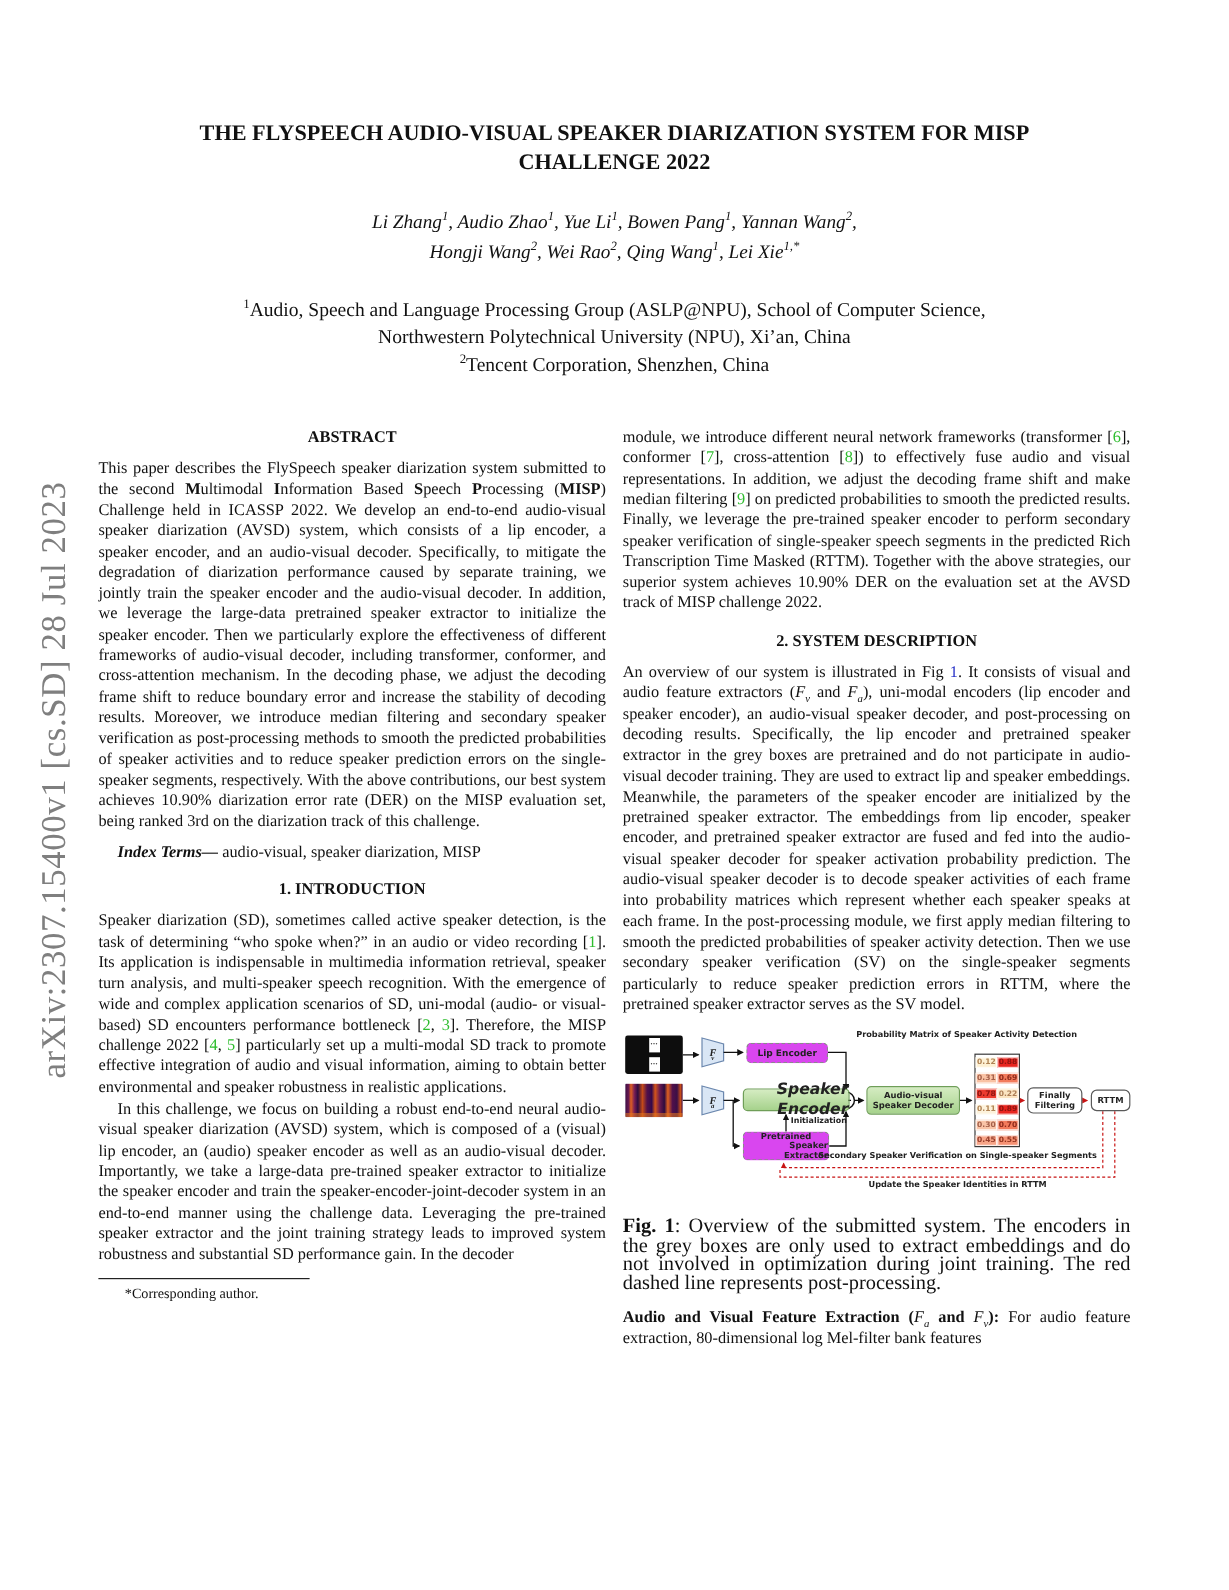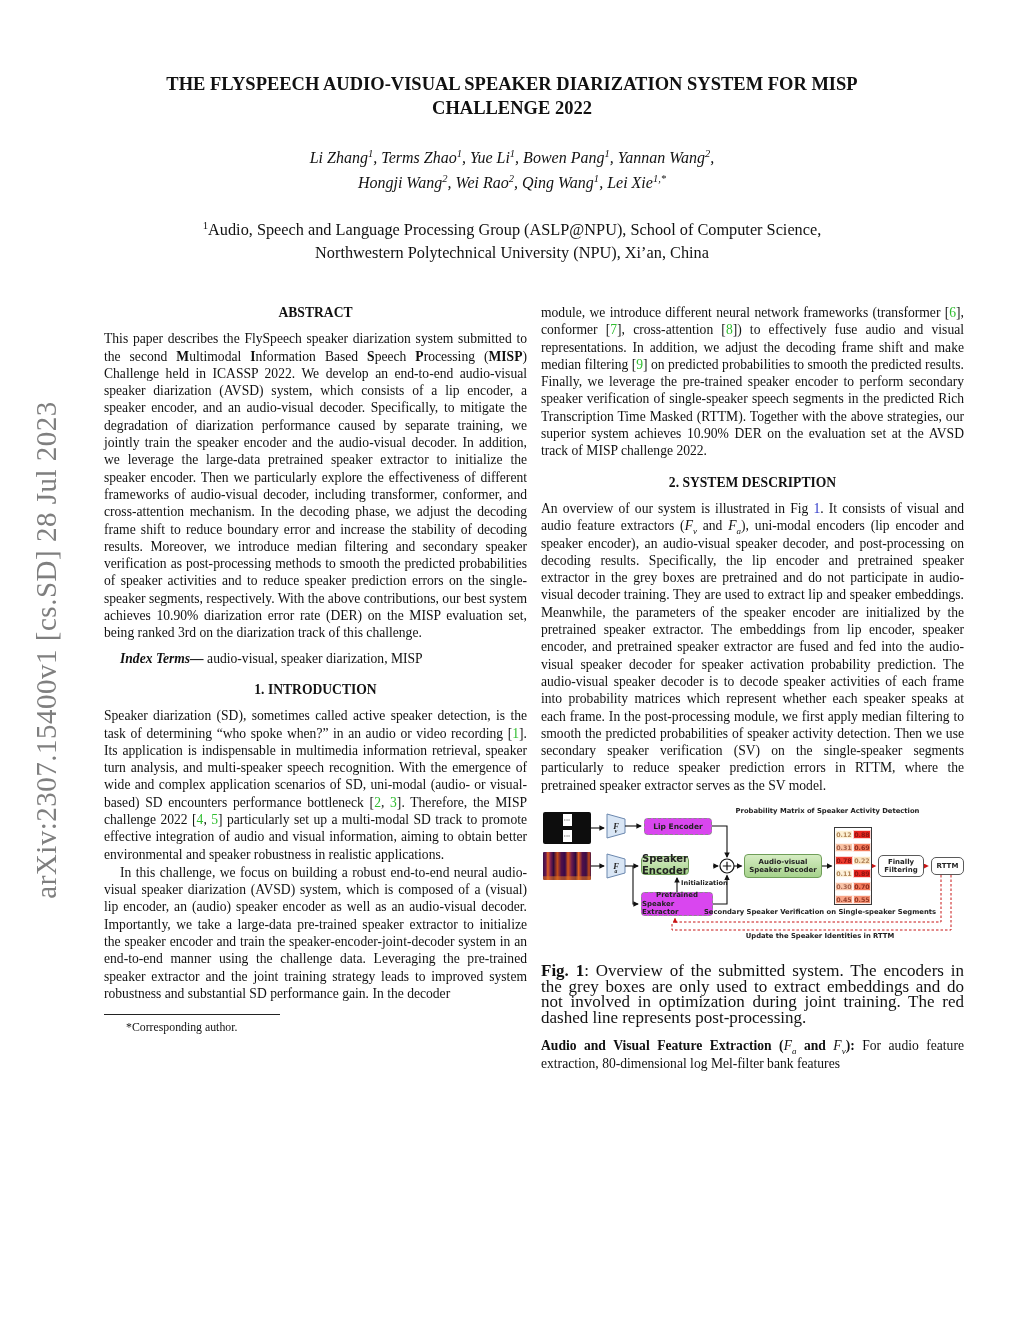--- a/index.html
+++ b/index.html
@@ -6,27 +6,27 @@
   body{
     width:1024px;height:1325px;background:#ffffff;position:relative;
     font-family:"Liberation Serif", serif;color:#111;overflow:hidden;
     --cite:#2EBD2E; --figref:#2B35C8; --reddash:#C81414;
   }
   .arxiv-strip{
     position:absolute;left:46px;top:650px;
     transform:translate(-50%,-50%) rotate(-90deg);
     white-space:nowrap;font-size:29px;color:#7f7f7f;letter-spacing:.5px;
   }
-  .content{padding-top:72px;}
+  .content{padding-top:100px;}
   .title{width:840px;margin:0 auto;text-align:center;font-weight:bold;font-size:18.5px;line-height:1.3;}
   .authors{margin-top:26px;text-align:center;font-style:italic;font-size:16px;line-height:1.55;}
   .affils{margin-top:22px;text-align:center;font-size:16.3px;line-height:1.42;}
   sup.sup{font-size:66%;line-height:0;}
   sub.msub{font-size:66%;line-height:0;font-style:italic;}
-  .columns{display:flex;gap:14px;margin:40px 0 0 104px;width:860px;}
+  .columns{display:flex;gap:14px;margin:40px 0 0 82px;width:860px;}
   .col{width:423px;font-size:13.6px;line-height:17.3px;text-align:justify;}
   .sec-head{text-align:center;font-weight:bold;margin:14px 0 9px 0;}
   .sec-head.first{margin-top:0;}
   .para{margin:0 0 0 0;}
   .para.indent{text-indent:16px;}
   .para + .para{margin-top:1px;}
   .idx{margin-top:8px;text-indent:16px;}
   .b{font-weight:bold;}
   .bi{font-weight:bold;font-style:italic;}
   .math{font-style:italic;}
@@ -34,27 +34,27 @@
   .figref{color:var(--figref);}
   .footnote{margin-top:12px;font-size:11.8px;line-height:1.3;text-align:left;}
   .footnote .rule{width:176px;border-top:1.2px solid #222;margin-bottom:5px;}
   .footnote .fn-text{padding-left:22px;}
 
   
   .figure{position:relative;width:423px;height:147px;margin:12px 0 4px 0;
     font-family:"DejaVu Sans", sans-serif;}
   .fig-svg{position:absolute;left:0;top:0;}
   .fig-node{position:absolute;box-sizing:border-box;display:flex;flex-direction:column;
-    align-items:center;justify-content:center;text-align:left;
+    align-items:center;justify-content:center;text-align:right;
     font-weight:bold;font-size:7px;line-height:1.2;color:#222;}
   .box-grey{background:#d946ef;border:1.2px dashed #8a8a8a;border-radius:4px;}
   .box-green{background:linear-gradient(#d5ecc2,#a6d28c);border:1.2px solid #6f9e58;border-radius:4px;}
   .box-white{background:#fff;border:1.2px solid #5a5a5a;border-radius:5px;}
   .lip-enc{left:103px;top:12px;width:68px;height:17px;font-size:7.5px;}
-  .spk-enc{left:100px;top:50px;width:48px;height:19px;font-size:10px;}
+  .spk-enc{left:100px;top:50px;width:89px;height:19px;font-size:13px;font-style:italic;}
   .pretrained{left:100px;top:86px;width:72px;height:24px;}
   .decoder{left:203px;top:48px;width:78px;height:24px;}
   .median{left:337px;top:49px;width:46px;height:22px;}
   .rttm{left:390px;top:51px;width:33px;height:18px;}
   .init-label{left:140px;top:74px;font-size:6.6px;}
   .f-label{width:18px;height:24px;font-family:"Liberation Serif",serif;font-style:italic;
     font-weight:bold;font-size:8.5px;}
   .fv-label{left:66px;top:8px;}
   .fa-label{left:66px;top:48px;}
   .prob-title{left:150px;top:1px;width:273px;font-size:6.8px;}
@@ -84,27 +84,28 @@
 
 <div class="arxiv-strip">arXiv:2307.15400v1  [cs.SD]  28 Jul 2023</div>
 
 <div class="content">
   <div class="title">
     <div>THE FLYSPEECH AUDIO-VISUAL SPEAKER DIARIZATION SYSTEM FOR MISP</div>
     <div>CHALLENGE 2022</div>
   </div>
 
   <div class="authors">
-    <div><span class="">Li Zhang</span><sup class="sup">1</sup><span class="">, Terms Zhao</span><sup class="sup">1</sup><span class="">, Yue Li</span><sup class="sup">1</sup><span class="">, Bowen Pang</span><sup class="sup">1</sup><span class="">, Yannan Wang</span><sup class="sup">2</sup><span class="">,</span></div>
+    <div><span class="">Li Zhang</span><sup class="sup">1</sup><span class="">, Audio Zhao</span><sup class="sup">1</sup><span class="">, Yue Li</span><sup class="sup">1</sup><span class="">, Bowen Pang</span><sup class="sup">1</sup><span class="">, Yannan Wang</span><sup class="sup">2</sup><span class="">,</span></div>
     <div><span class="">Hongji Wang</span><sup class="sup">2</sup><span class="">, Wei Rao</span><sup class="sup">2</sup><span class="">, Qing Wang</span><sup class="sup">1</sup><span class="">, Lei Xie</span><sup class="sup">1,*</sup></div>
   </div>
 
   <div class="affils">
     <div><sup class="sup">1</sup><span class="">Audio, Speech and Language Processing Group (ASLP@NPU), School of Computer Science,</span></div>
     <div><span class="">Northwestern Polytechnical University (NPU), Xi’an, China</span></div>
+    <div><sup class="sup">2</sup><span class="">Tencent Corporation, Shenzhen, China</span></div>
   </div>
 
   <div class="columns">
 
     <div class="col">
       <div class="sec-head first">ABSTRACT</div>
       <div class="para"><span class="">This paper describes the FlySpeech speaker diarization system submitted to the second </span><span class="b">M</span><span class="">ultimodal </span><span class="b">I</span><span class="">nformation Based </span><span class="b">S</span><span class="">peech </span><span class="b">P</span><span class="">rocessing (</span><span class="b">MISP</span><span class="">) Challenge held in ICASSP 2022. We develop an end-to-end audio-visual speaker diarization (AVSD) system, which consists of a lip encoder, a speaker encoder, and an audio-visual decoder. Specifically, to mitigate the degradation of diarization performance caused by separate training, we jointly train the speaker encoder and the audio-visual decoder. In addition, we leverage the large-data pretrained speaker extractor to initialize the speaker encoder. Then we particularly explore the effectiveness of different frameworks of audio-visual decoder, including transformer, conformer, and cross-attention mechanism. In the decoding phase, we adjust the decoding frame shift to reduce boundary error and increase the stability of decoding results. Moreover, we introduce median filtering and secondary speaker verification as post-processing methods to smooth the predicted probabilities of speaker activities and to reduce speaker prediction errors on the single-speaker segments, respectively. With the above contributions, our best system achieves 10.90% diarization error rate (DER) on the MISP evaluation set, being ranked 3rd on the diarization track of this challenge.</span></div>
       <div class="idx"><span class="bi">Index Terms—</span><span class=""> audio-visual, speaker diarization, MISP</span></div>
 
       <div class="sec-head">1.  INTRODUCTION</div>

